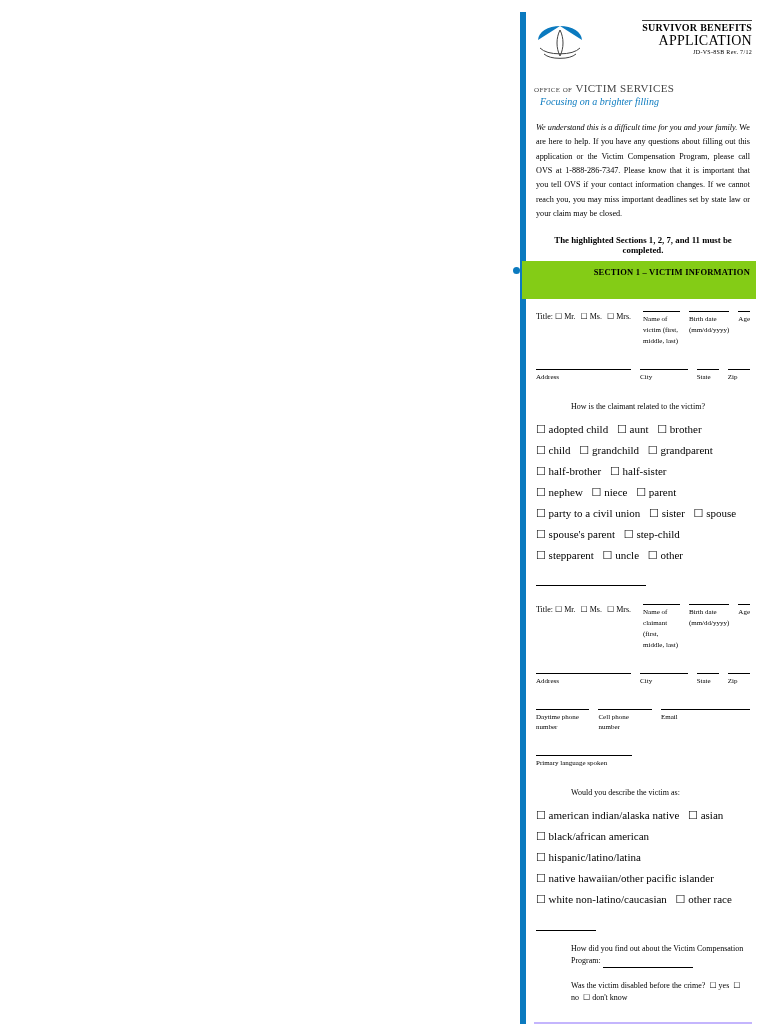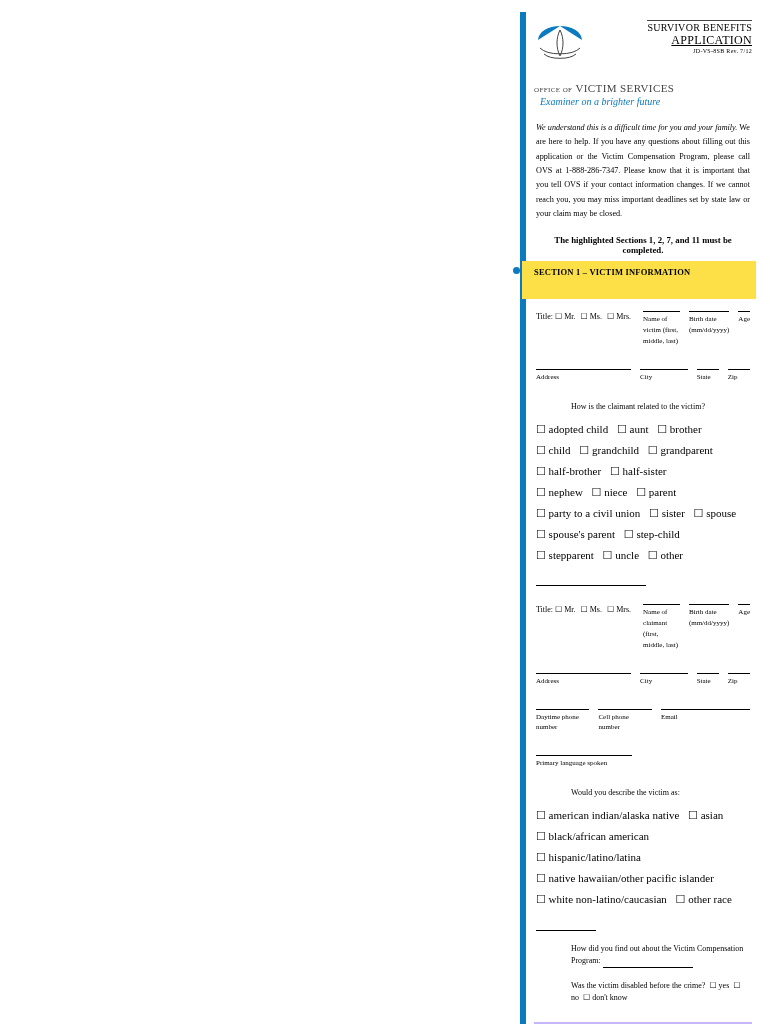--- a/index.html
+++ b/index.html
@@ -4,31 +4,31 @@
 <style>
   * { box-sizing: border-box; margin: 0; padding: 0; }
   body { font-family: "Times New Roman", serif; font-size: 9px; background: #fff; width: 770px; }
   .page { position: relative; padding-left: 522px; }
   .blue-bar { position: absolute; left: 520px; top: 12px; bottom: 12px; width: 6px; background: #0b7abf; }
   .content { width: 234px; padding: 18px 4px 8px 12px; }
   .logo-row { display: flex; justify-content: space-between; align-items: flex-start; margin-bottom: 18px; }
   .logo { width: 52px; height: 46px; position: relative; }
   .logo svg { display: block; }
   .brand-right { text-align: right; font-size: 9px; letter-spacing: .3px; }
-  .brand-right .sb { font-weight: normal; font-size: 10px; }
-  .brand-right .ap { font-size: 12px; text-decoration: underline; }
+  .brand-right .sb { font-weight: bold; font-size: 10px; }
+  .brand-right .ap { font-size: 14px; }
   .brand-right .fn { font-size: 6px; }
   .hr { border-top: 1px solid #444; margin: 2px 0 1px; }
   .office-line { font-size: 11px; letter-spacing: .4px; color: #444; margin-bottom: 2px; }
   .office-line .of { font-size: 7px; }
   .tagline { font-style: italic; color: #0b7abf; font-size: 10px; margin-bottom: 14px; margin-left: 6px; }
   .intro { font-size: 8.2px; line-height: 1.75; margin: 0 2px 14px 2px; text-align: justify; }
   .intro .em { font-style: italic; }
   .must { font-size: 8.8px; font-weight: bold; text-align: center; margin-bottom: 6px; }
-  .section-hdr { position: relative; background: #fde047; padding: 6px 6px 22px 6px; margin-left: -12px; padding-left: 12px; margin-right: -4px; }
+  .section-hdr { position: relative; background: #84cc16; padding: 6px 6px 22px 6px; margin-left: -12px; padding-left: 12px; margin-right: -4px; text-align: right; }
   .section-hdr .dot { position: absolute; left: -9px; top: 6px; width: 7px; height: 7px; background: #0b7abf; border-radius: 50%; }
   .section-hdr h3 { font-size: 8.5px; font-weight: bold; letter-spacing: .2px; }
   .section-body { padding: 0 2px; font-size: 8px; line-height: 1.55; }
   .note { font-size: 8px; margin: 6px 0 10px 4px; }
   .field-row { display: flex; gap: 9px; margin-top: 12px; }
   .fld { flex: 1 1 auto; }
   .fld .line { border-top: 1px solid #000; height: 0; }
   .fld .lbl { font-size: 7px; margin-top: 2px; }
   .title-pref { font-size: 8px; white-space: nowrap; padding-top: 0; }
   .chk { font-size: 8px; margin-right: 3px; }
@@ -61,21 +61,21 @@
         <div class="sb">SURVIVOR BENEFITS</div>
         <div class="ap">APPLICATION</div>
         <div class="fn">JD-VS-8SB Rev. 7/12</div>
       </div>
     </div>
 
     <div class="office-line">
       <span class="of">OFFICE OF</span>
       <span>VICTIM SERVICES</span>
     </div>
-    <div class="tagline">Examiner on a brighter future</div>
+    <div class="tagline">Focusing on a brighter filling</div>
 
     <p class="intro">
       <span class="em">We understand this is a difficult time for you and your family.</span><span> We are here to help. If you have any questions about filling out this application or the Victim Compensation Program, please call OVS at 1-888-286-7347. Please know that it is important that you tell OVS if your contact information changes. If we cannot reach you, you may miss important deadlines set by state law or your claim may be closed.</span>
     </p>
 
     <p class="must">The highlighted Sections 1, 2, 7, and 11 must be completed.</p>
 
     <div class="section-hdr">
       <span class="dot"></span>
       <h3>SECTION 1 – VICTIM INFORMATION</h3>

